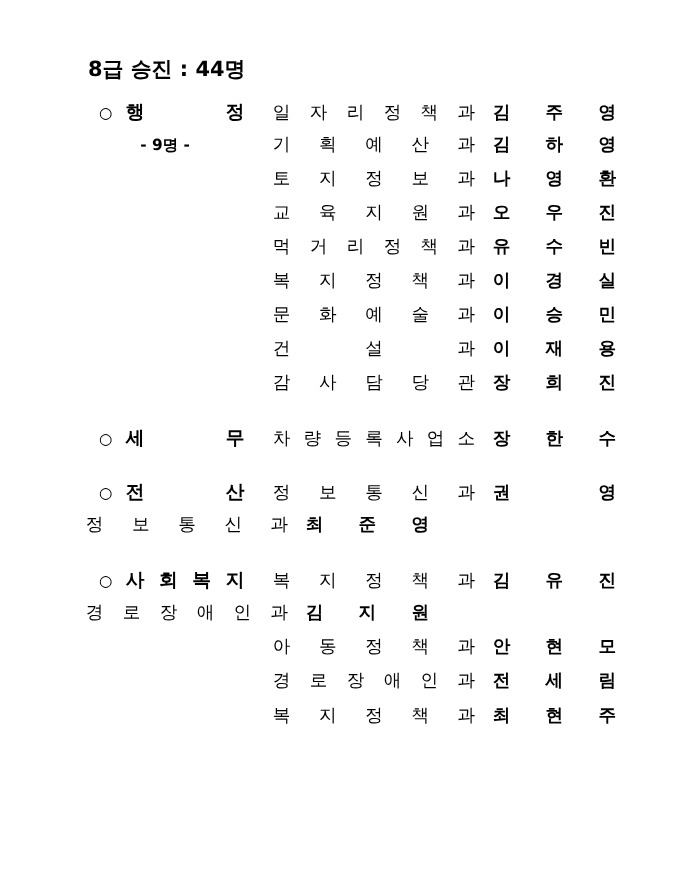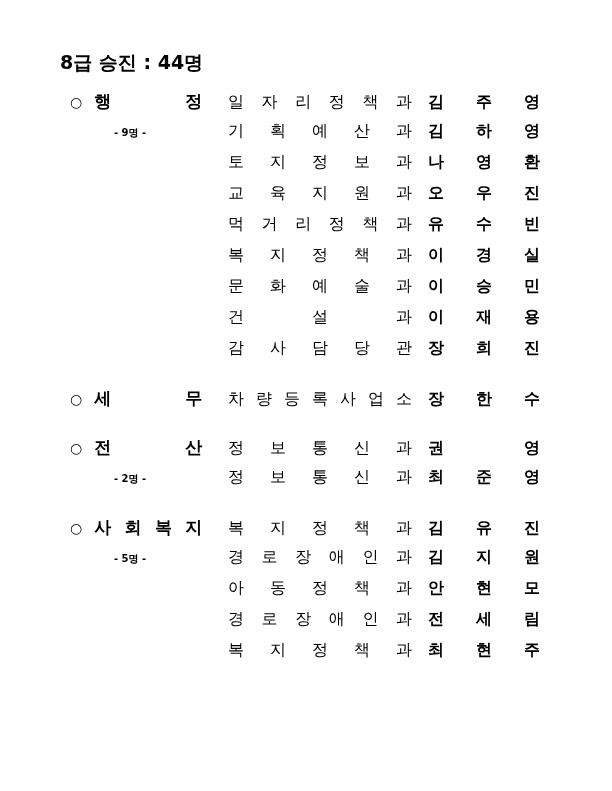--- a/index.html
+++ b/index.html
@@ -13,21 +13,21 @@
     font-family: "DejaVu Sans", "Liberation Sans", sans-serif;
     color: #000000;
     position: relative;
     overflow: hidden;
   }
   .page {
     position: relative;
     width: 612px;
     height: 791px;
     box-sizing: border-box;
-    padding: 40px 48px;
+    padding: 40px 68px;
   }
   .doc-title {
     font-size: 19px;
     font-weight: bold;
     letter-spacing: 0px;
     margin: 10px 0 14px 12px;
   }
   .group {
     position: relative;
     margin-bottom: 18px;
@@ -58,21 +58,21 @@
     justify-content: space-between;
     width: 108px;
     letter-spacing: 0;
   }
   .cat-name span {
     display: inline-block;
   }
   .col-cat.count {
     justify-content: center;
     padding-left: 0;
-    font-size: 10px;
+    font-size: 14px;
     font-weight: bold;
   }
   .count-text {
     display: block;
     width: 100%;
     text-align: center;
     padding-right: 6px;
     box-sizing: border-box;
   }
   .col-dept {
@@ -289,23 +289,20 @@
             <span>통</span>
             <span>신</span>
             <span>과</span>
           </div>
           <div class="col-name">
             <span>권</span>
             <span>영</span>
           </div>
         </div>
         <div class="row">
-          <div class="col-cat count">
-            <span class="count-text">- 2명 -</span>
-          </div>
           <div class="col-dept">
             <span>정</span>
             <span>보</span>
             <span>통</span>
             <span>신</span>
             <span>과</span>
           </div>
           <div class="col-name">
             <span>최</span>
             <span>준</span>
@@ -331,23 +328,20 @@
             <span>책</span>
             <span>과</span>
           </div>
           <div class="col-name">
             <span>김</span>
             <span>유</span>
             <span>진</span>
           </div>
         </div>
         <div class="row">
-          <div class="col-cat count">
-            <span class="count-text">- 5명 -</span>
-          </div>
           <div class="col-dept">
             <span>경</span>
             <span>로</span>
             <span>장</span>
             <span>애</span>
             <span>인</span>
             <span>과</span>
           </div>
           <div class="col-name">
             <span>김</span>

